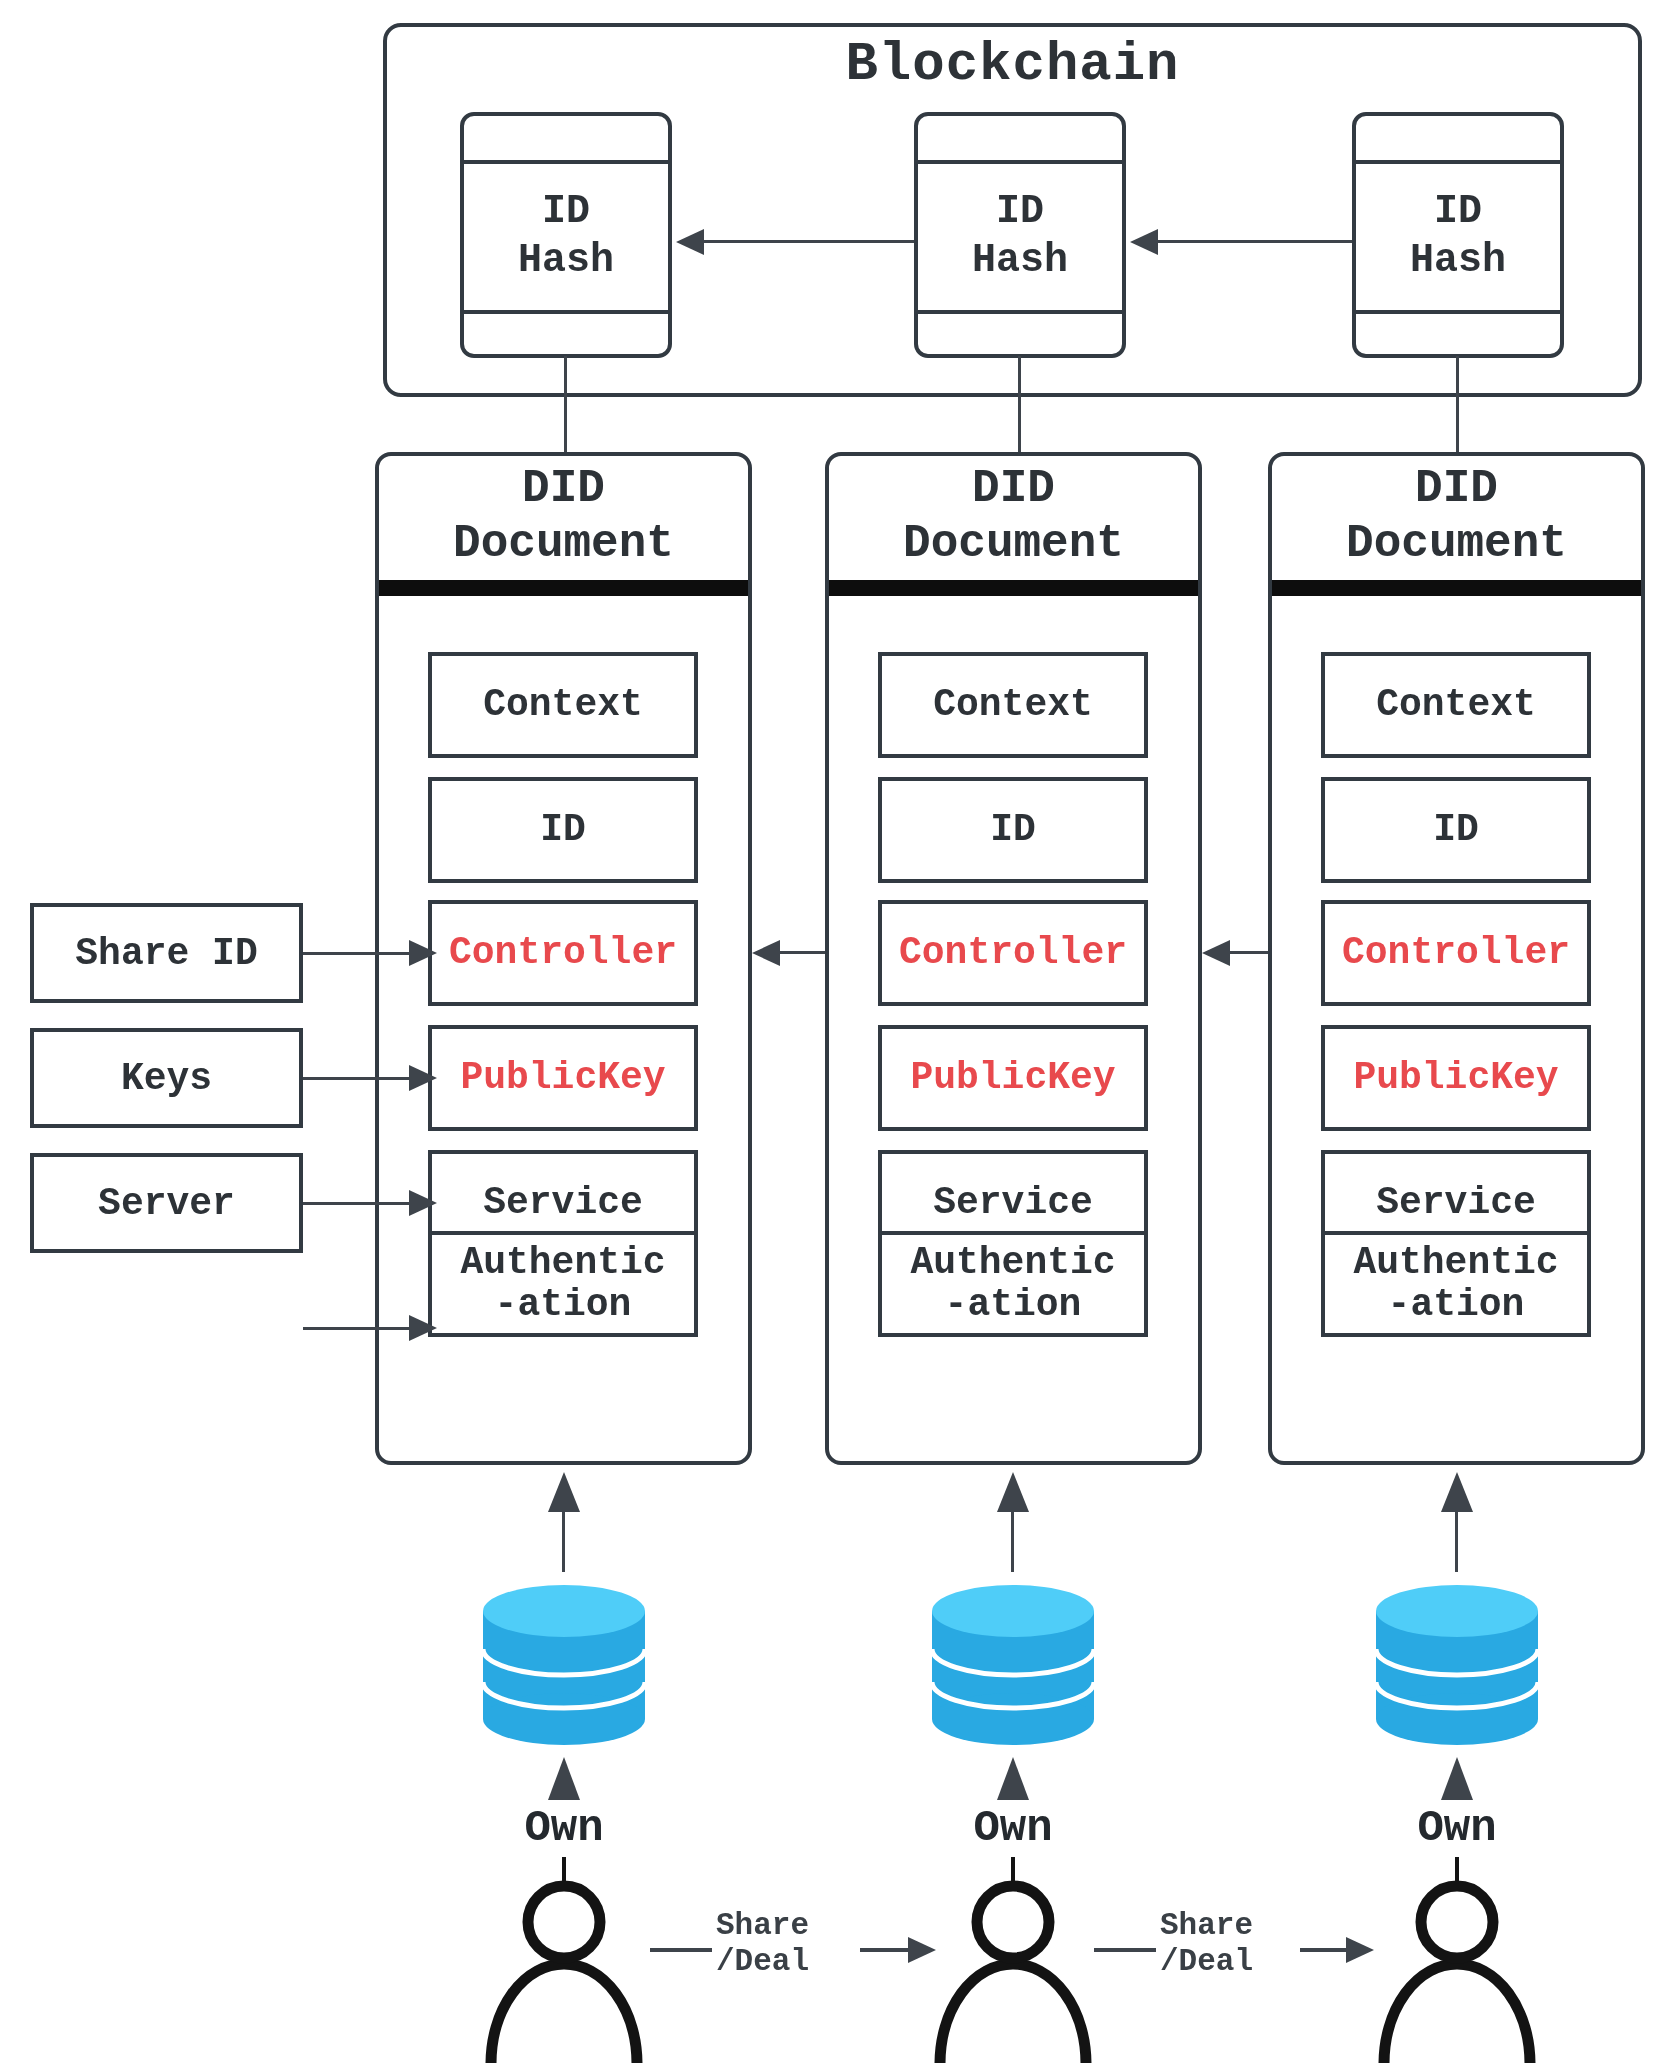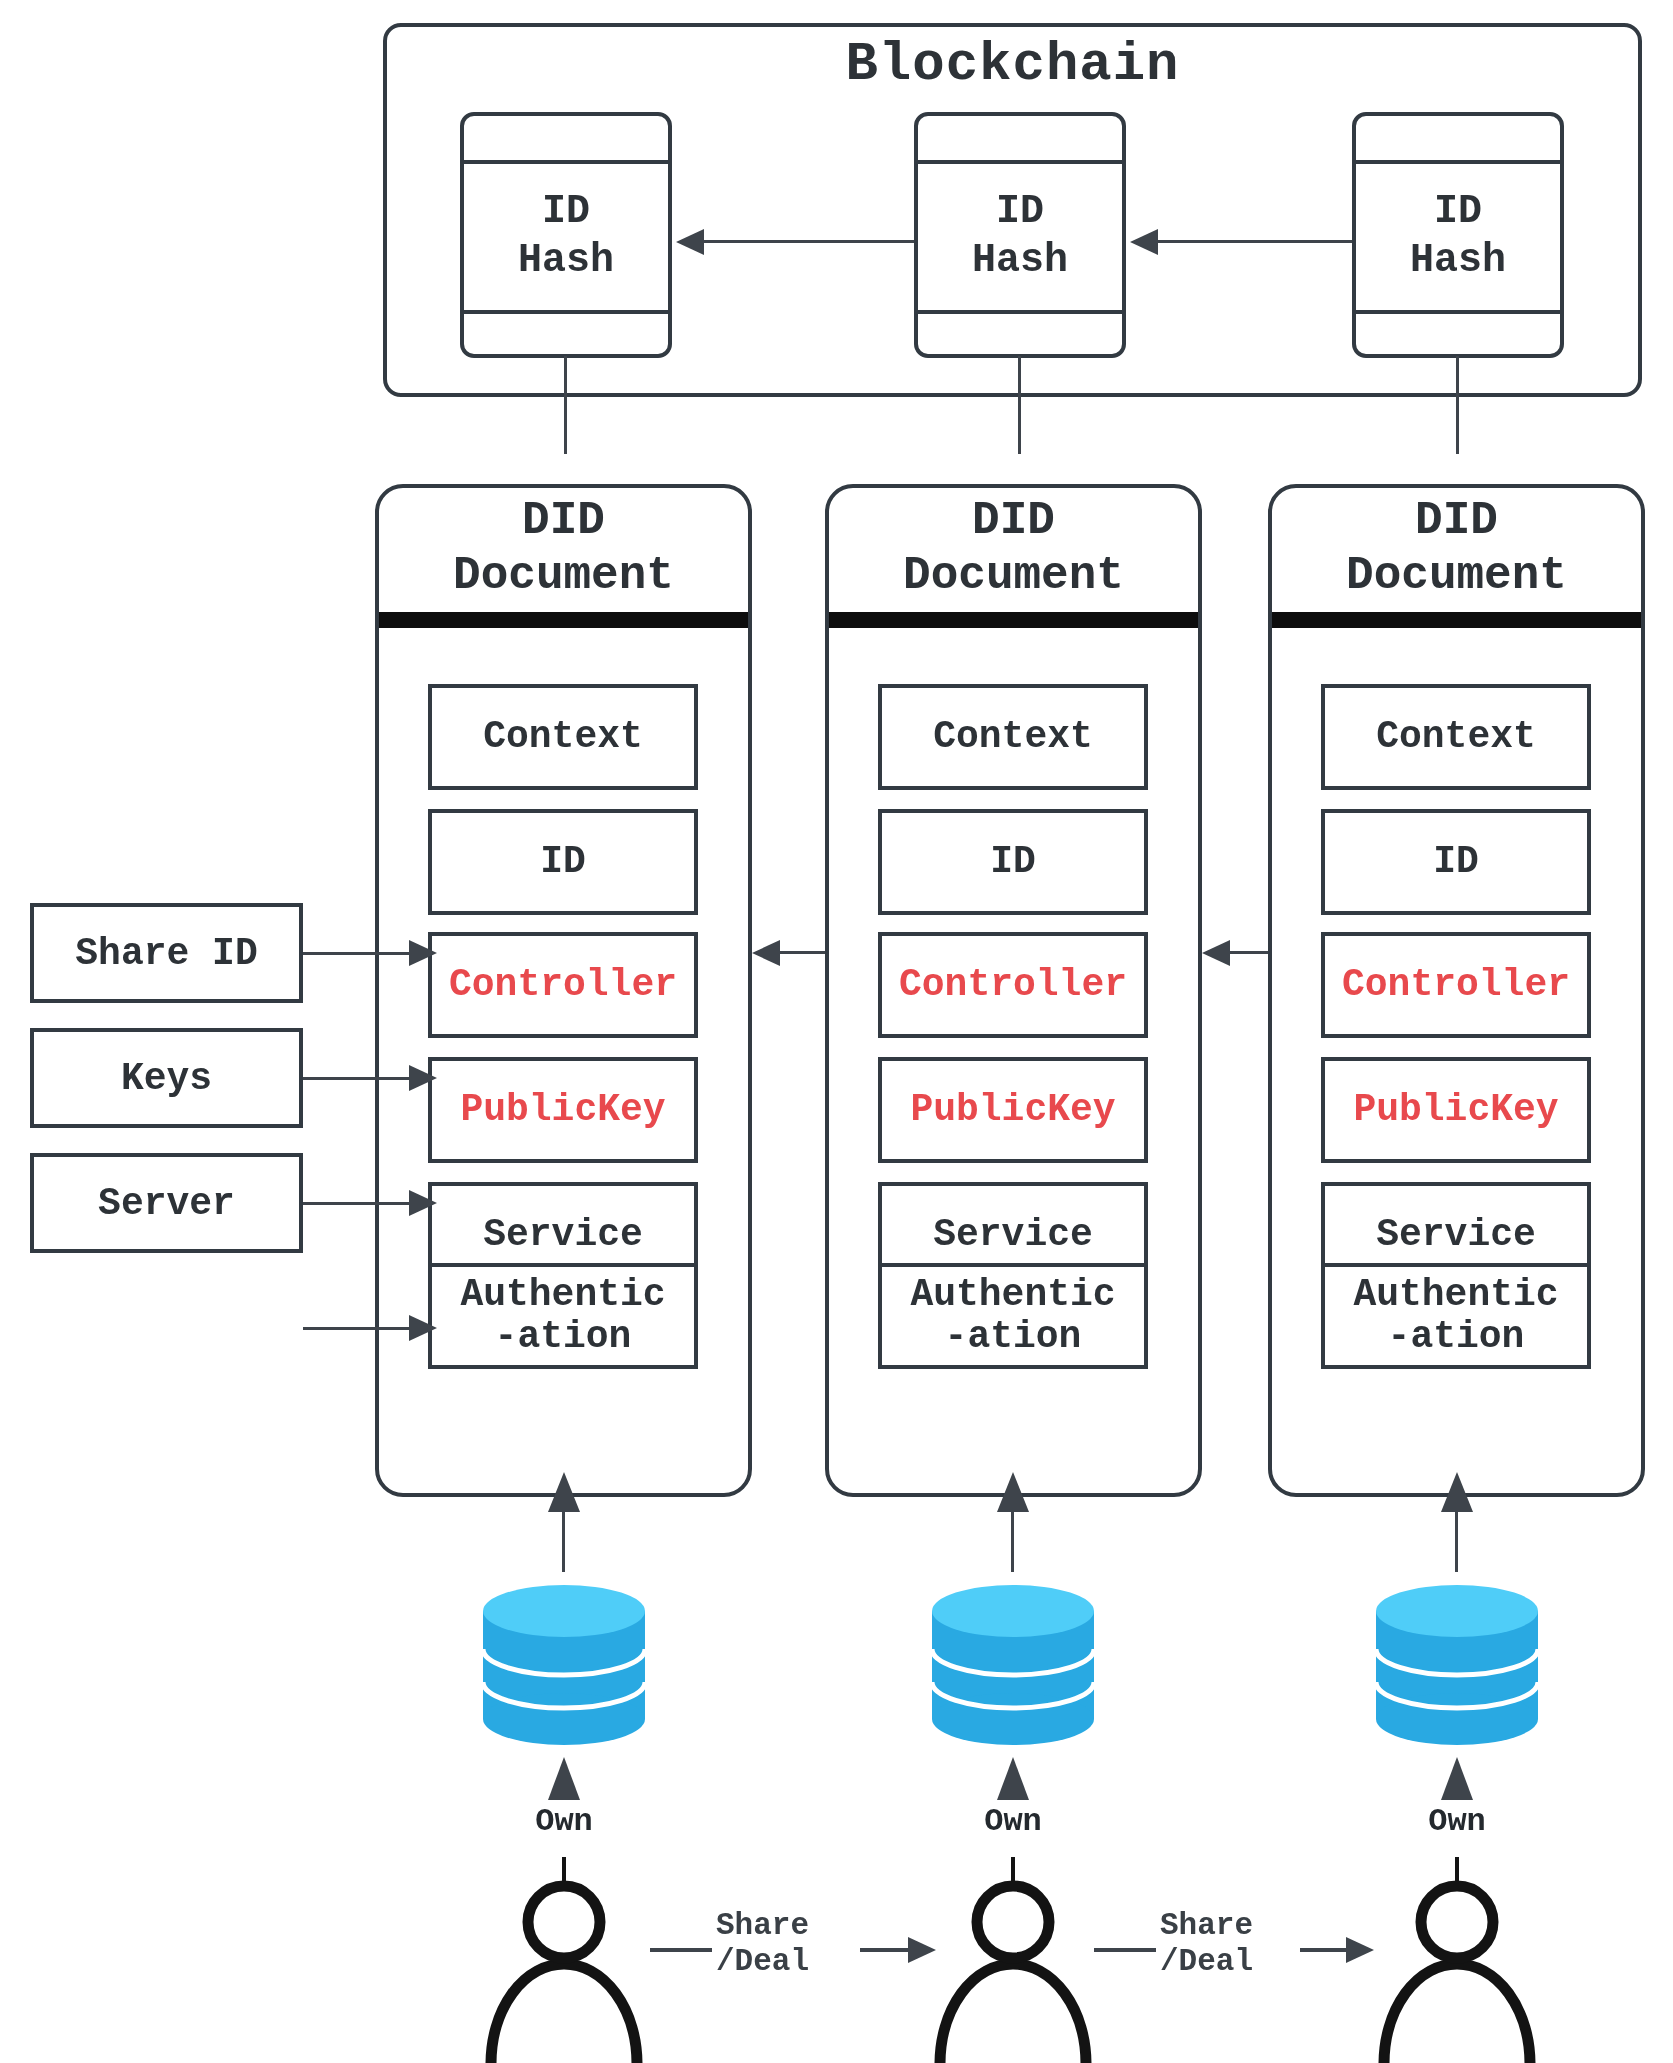--- a/index.html
+++ b/index.html
@@ -22,21 +22,21 @@
   
   .block{top:112px; width:212px; height:246px; border:4px solid var(--line);
     border-radius:14px; box-sizing:border-box; display:flex; flex-direction:column;
     background:#fff;}
   .block-top{height:44px; border-bottom:4px solid var(--line);}
   .block-mid{flex:1; display:flex; align-items:center; justify-content:center;
     font-size:40px; line-height:1.22; text-align:center;}
   .block-bot{height:40px; border-top:4px solid var(--line);}
   
   .doc{top:452px; width:377px; height:1013px; border:4px solid var(--line);
-    border-radius:28px; box-sizing:border-box; background:#fff;margin-top:32px;}
+    border-radius:16px; box-sizing:border-box; background:#fff;}
   .doc-title{position:absolute; left:0; top:6px; width:100%; text-align:center;
     font-size:46px; line-height:1.2;}
   .doc-bar{position:absolute; left:0; top:124px; width:100%; height:16px;
     background:var(--bar);}
   .field{position:absolute; left:49px; width:270px; height:106px;
     border:4px solid var(--line); box-sizing:border-box; display:flex;
     align-items:center; justify-content:center; text-align:center;
     font-size:38px; line-height:1.1; background:#fff;}
   .f0{top:196px}.f1{top:321px}.f2{top:444px}.f3{top:569px}.f4{top:694px}.f5{top:775px}
   
@@ -49,21 +49,21 @@
   .head-left{width:0;height:0;border-top:13px solid transparent;
     border-bottom:13px solid transparent;border-right:28px solid var(--arrow);}
   .head-right{width:0;height:0;border-top:13px solid transparent;
     border-bottom:13px solid transparent;border-left:28px solid var(--arrow);}
   .head-up{width:0;height:0;border-left:16px solid transparent;
     border-right:16px solid transparent;border-bottom:40px solid var(--arrow);}
   .tri-up{width:0;height:0;border-left:16px solid transparent;
     border-right:16px solid transparent;border-bottom:43px solid var(--arrow);}
   .dash-v{width:4px; height:24px; background:var(--person);}
   
-  .own-label{width:160px; text-align:center; font-size:32px; color:#24292e;}
+  .own-label{width:160px; text-align:center; font-size:44px; color:#24292e;}
   .share-label{width:150px; font-size:31px; line-height:1.15; color:#3a4046;}
 </style>
 </head>
 <body>
 
 <div id="canvas">
 
   <div class="abs bc-box"></div>
   <div class="abs bc-title">Blockchain</div>
 

